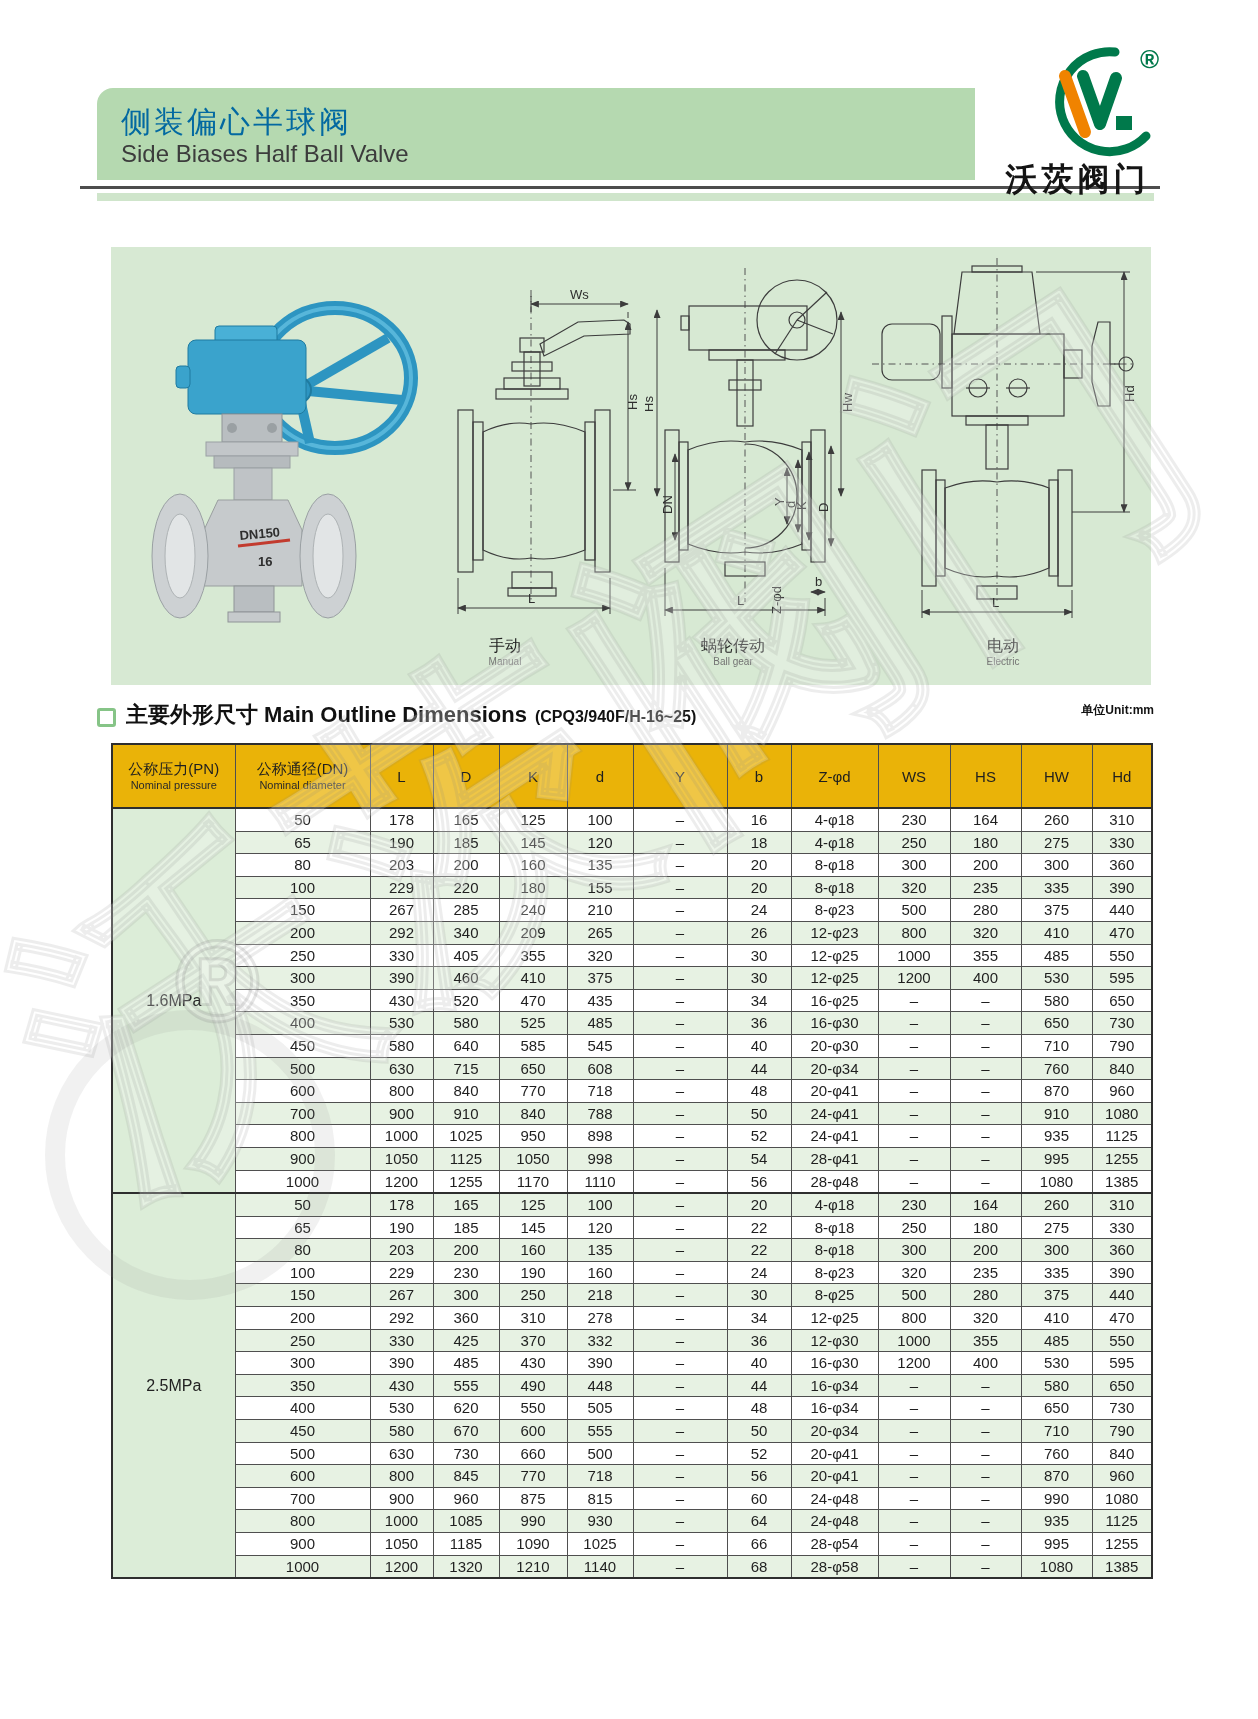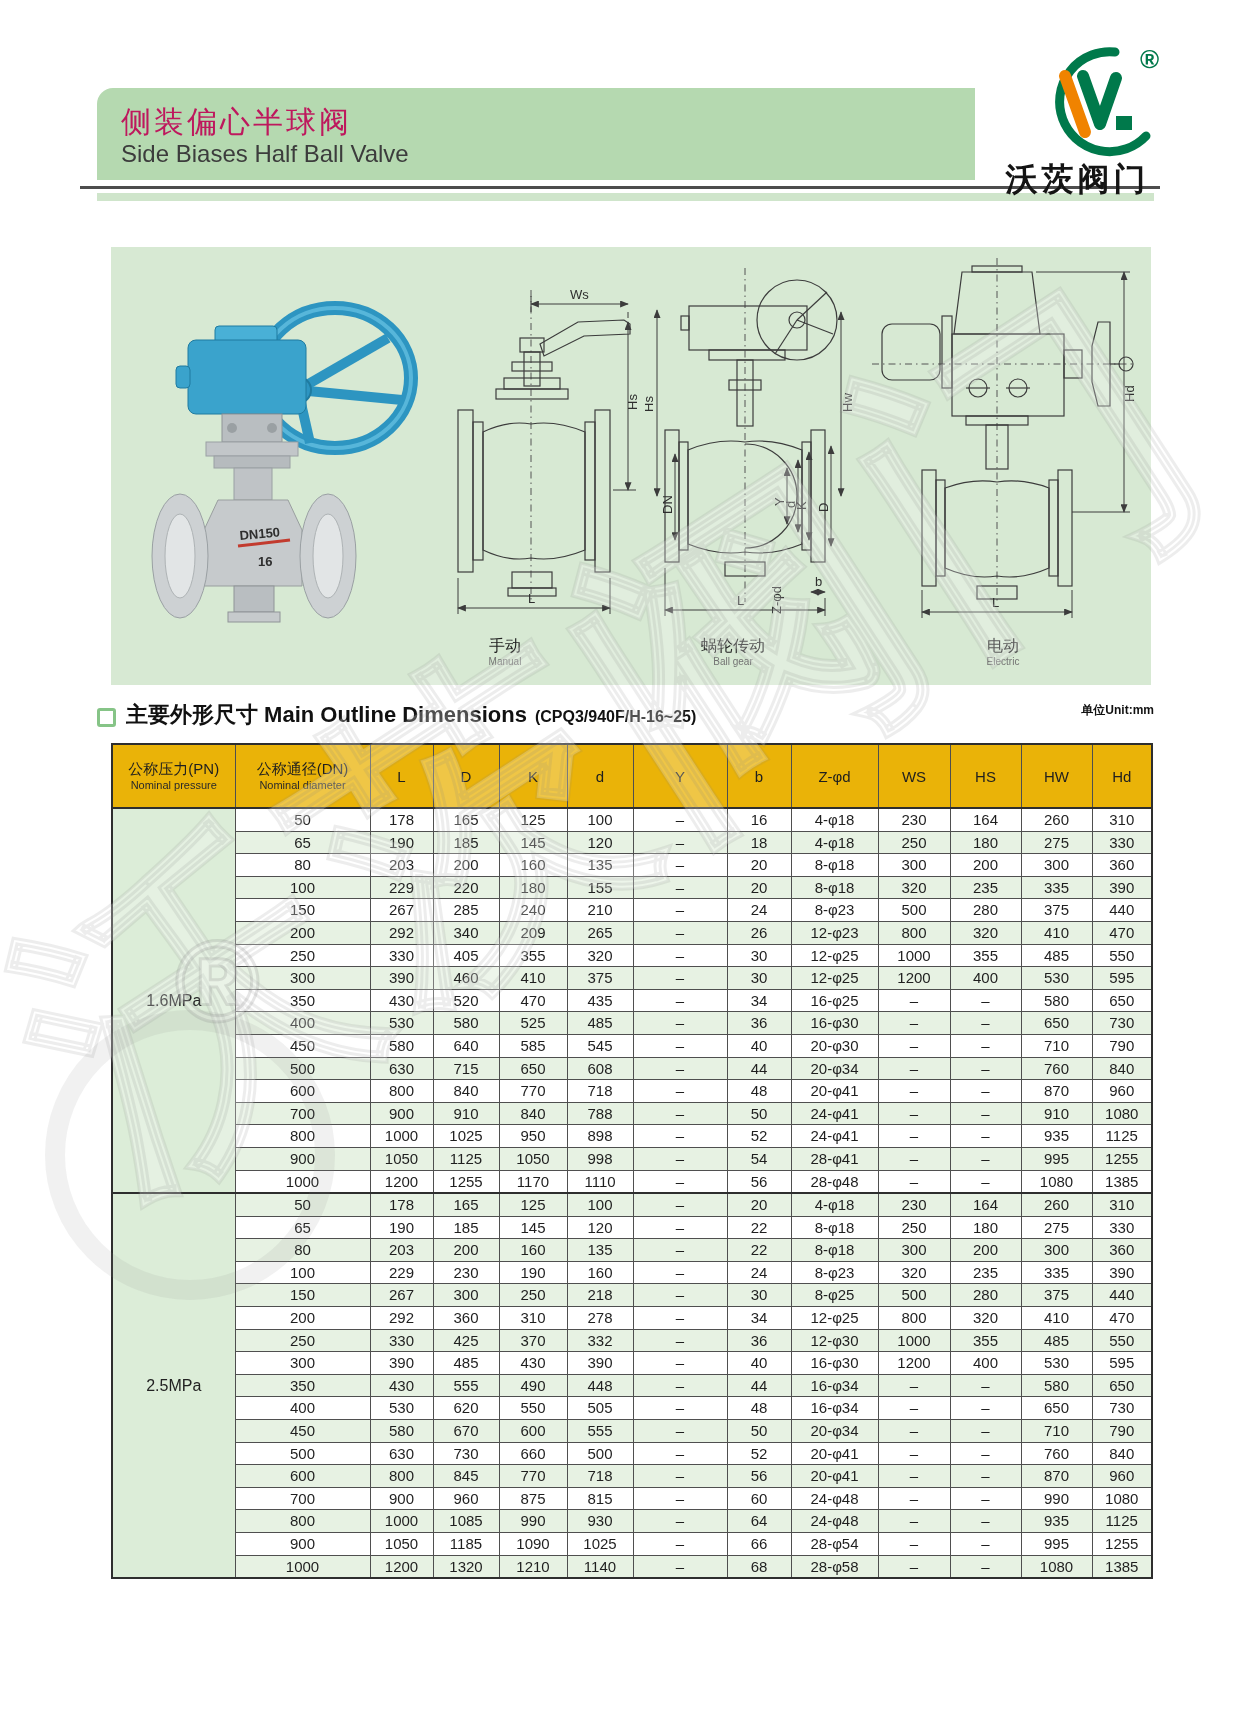--- a/index.html
+++ b/index.html
@@ -3,21 +3,21 @@
 <meta charset="utf-8">
 <style>
   html,body{margin:0;padding:0;background:#fff;}
   #page{position:relative;width:1258px;height:1719px;background:#ffffff;overflow:hidden;
         font-family:"Liberation Sans","DejaVu Sans",sans-serif;color:#222;}
 
   
   .hdr-band{position:absolute;left:97px;top:88px;width:878px;height:92px;
             background:#b5d9b0;border-radius:16px 0 0 0;}
   .hdr-title-zh{position:absolute;left:24px;top:14px;font-size:30px;letter-spacing:3px;
-                color:#be185d;font-weight:500;}
+                color:#0369a1;font-weight:500;}
   .hdr-title-en{position:absolute;left:24px;top:52px;font-size:24px;color:#3c3c3c;}
   .hdr-rule{position:absolute;left:80px;top:186px;width:1080px;height:3px;background:#4d4d4d;}
   .hdr-strip{position:absolute;left:97px;top:193px;width:1057px;height:8px;background:#cfe5cb;}
 
   
   .logo{position:absolute;left:990px;top:42px;width:175px;height:160px;}
   .logo-brand{position:absolute;left:0px;top:116px;width:175px;text-align:center;
               font-size:32px;font-weight:bold;color:#141414;letter-spacing:4px;}
 
   

